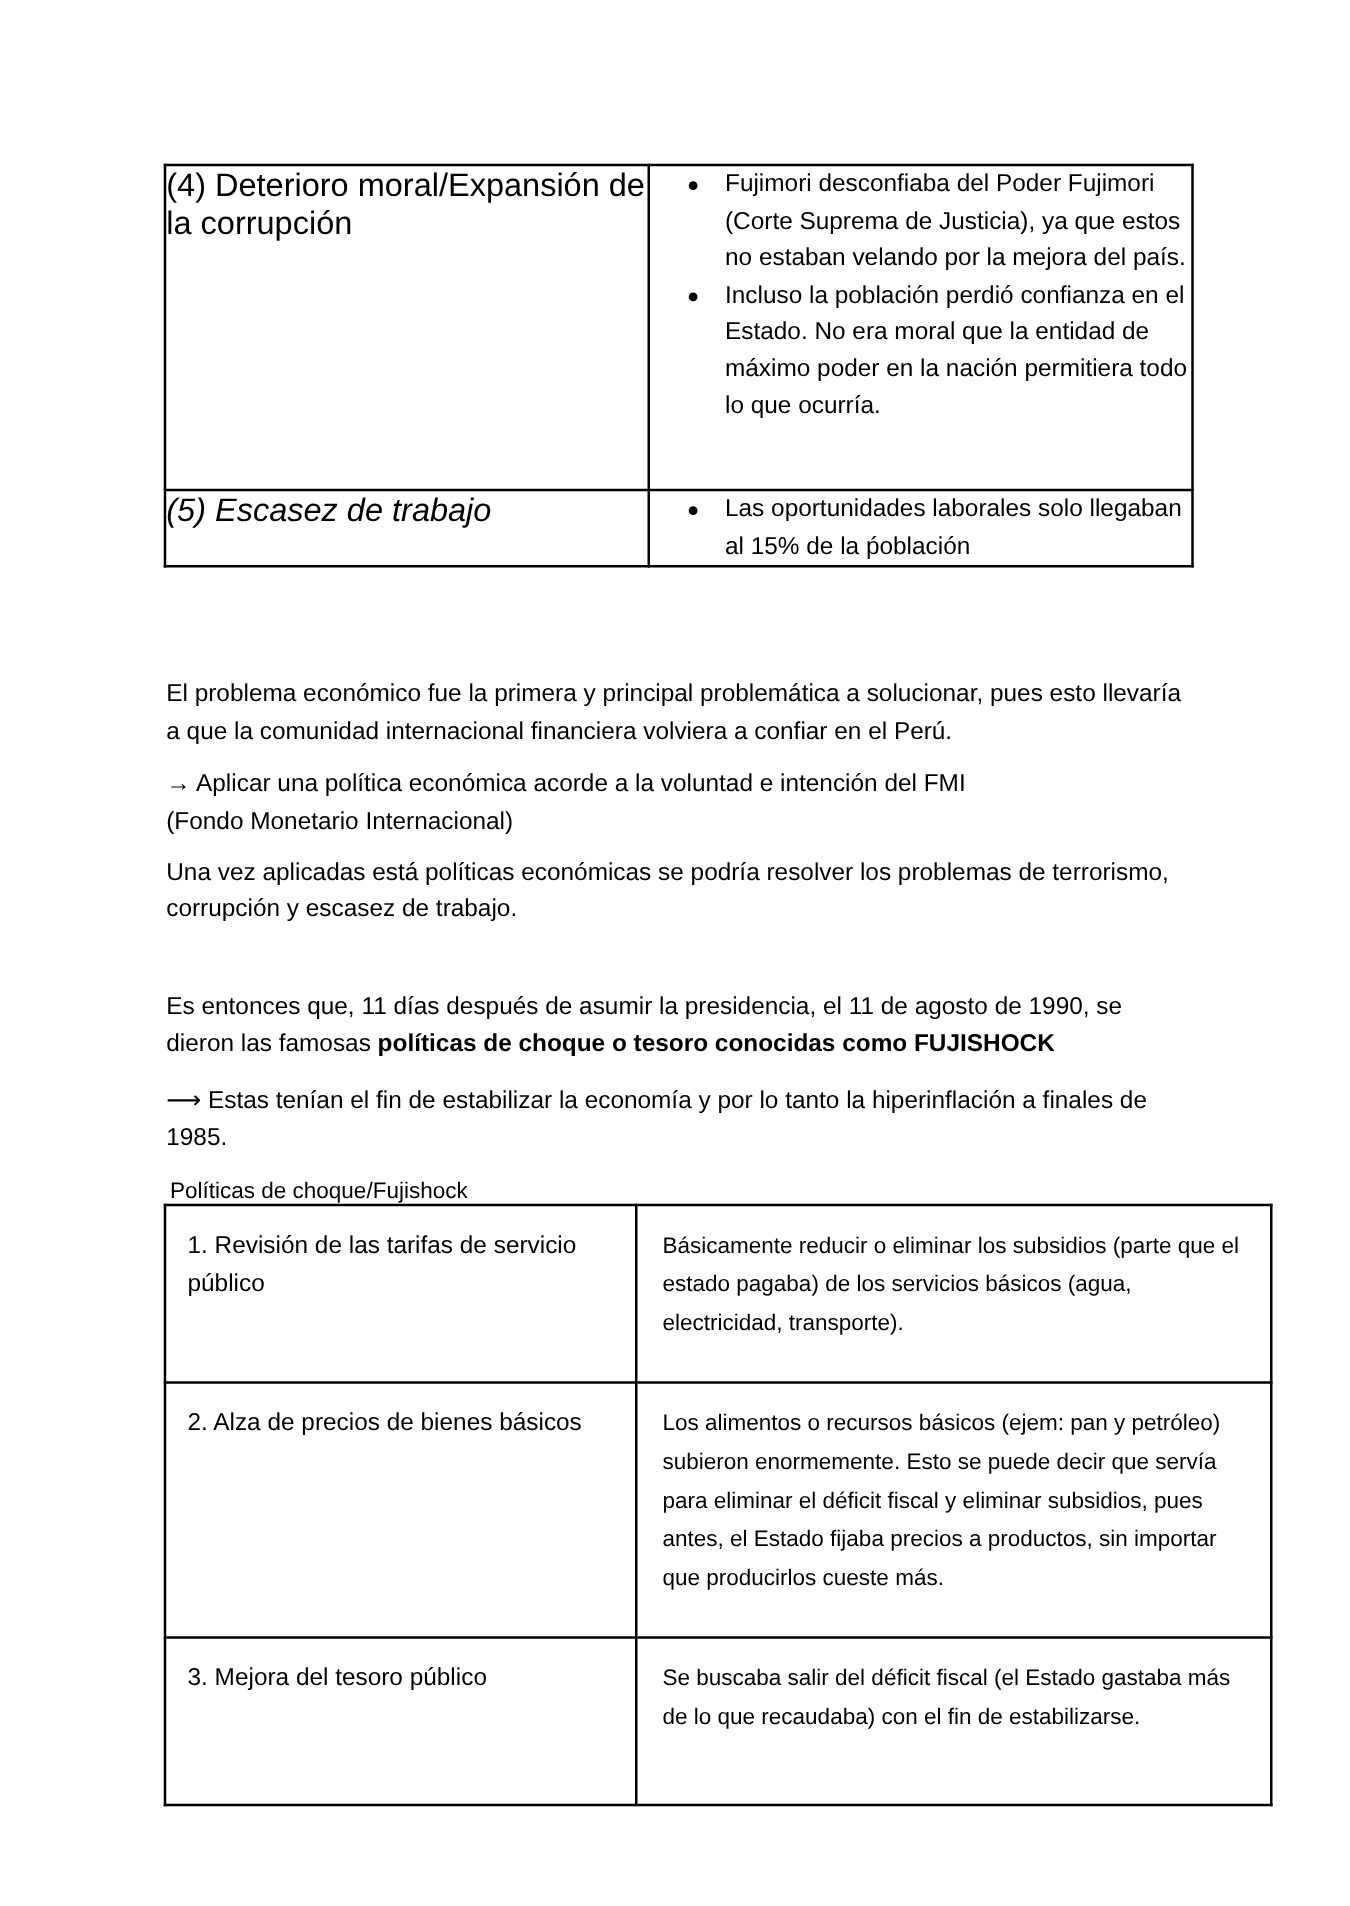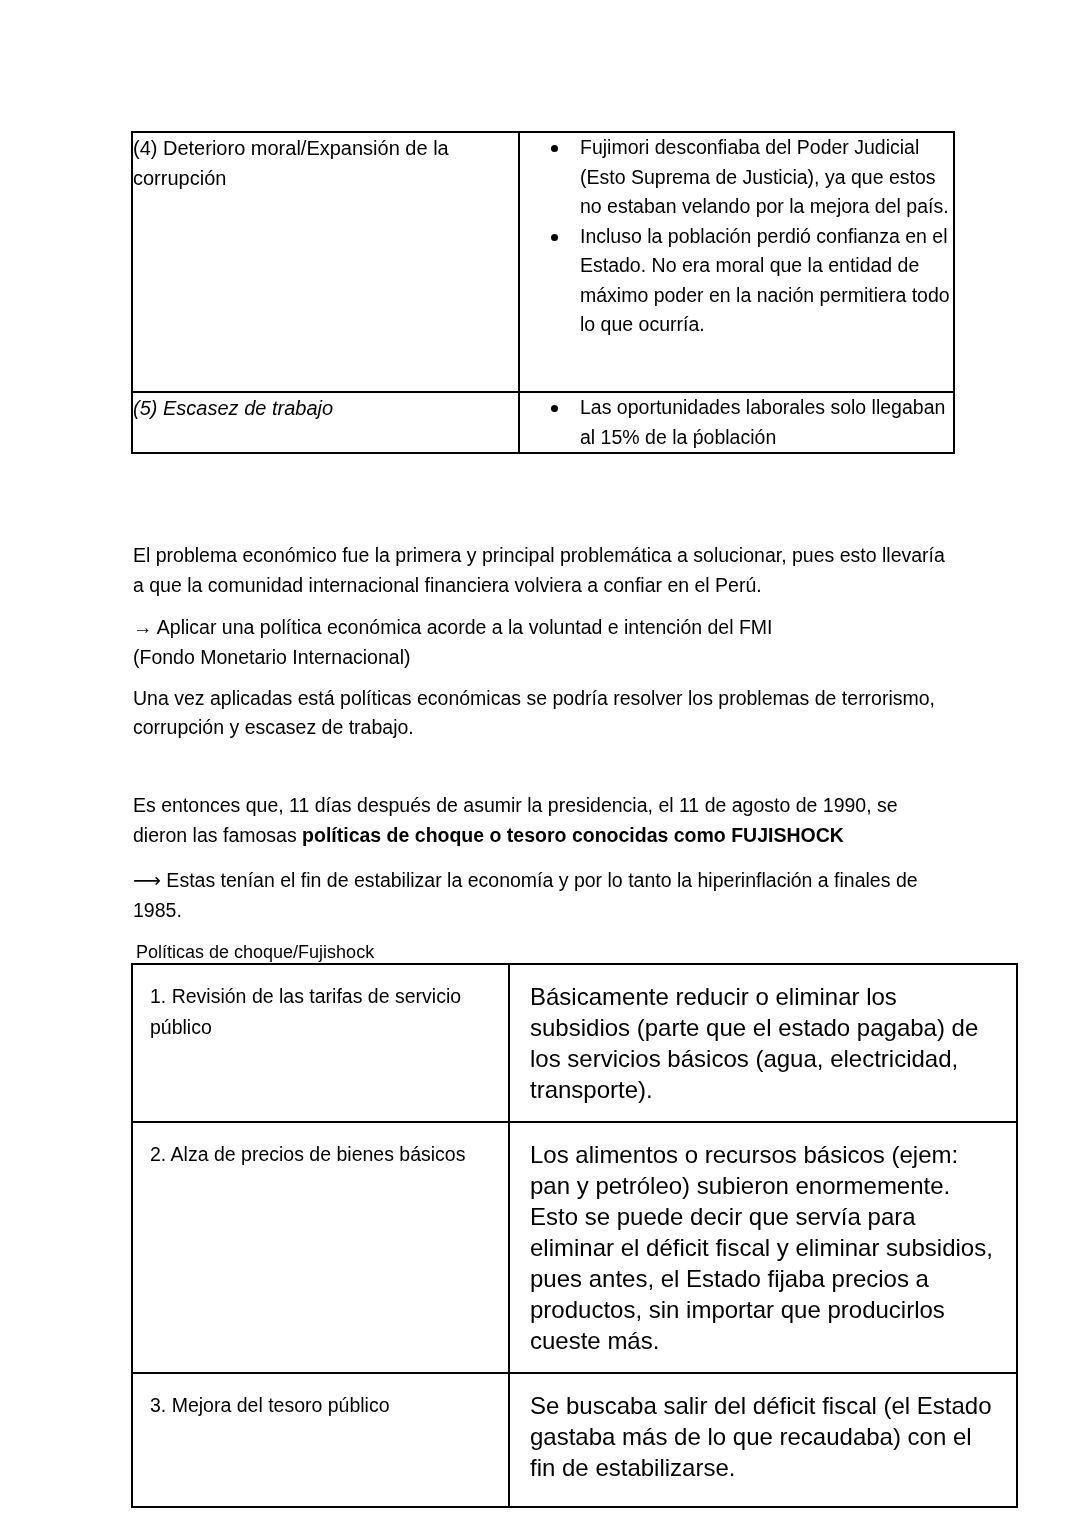--- a/index.html
+++ b/index.html
@@ -41,21 +41,21 @@
   #table-problems {
     left: 131px;
     top: 131px;
     width: 818px;
   }
   #table-problems .col-left  { width: 385px; }
   #table-problems .col-right { width: 433px; }
 
   .cell-label {
     padding: 14px 12px 16px 18px;
-    font-size: 20px;
+    font-size: 26px;
     line-height: 30px;
   }
   .cell-bullets {
     padding: 13px 10px 14px 0px;
   }
   ul.bullets {
     margin: 0;
     padding: 0;
     list-style: none;
   }
@@ -105,39 +105,39 @@
   }
   #table-policies .col-left  { width: 346px; }
   #table-policies .col-right { width: 472px; }
   #table-policies td.cell-label {
     padding: 16px 12px 16px 17px;
     font-size: 19.5px;
     line-height: 31px;
   }
   #table-policies td.cell-text {
     padding: 16px 14px 16px 20px;
-    font-size: 24px;
+    font-size: 18px;
     line-height: 31px;
   }
   .row-p1 .cell-label { height: 108px; }
   .row-p2 .cell-label { height: 170px; }
   .row-p3 .cell-label { height: 100px; }
 </style>
 </head>
 <body>
 
 <div class="page">
 
   <table class="doc-table" id="table-problems">
     <tbody>
       <tr class="row-moral">
         <td class="cell-label col-left">(4) Deterioro moral/Expansión de la corrupción</td>
         <td class="cell-bullets col-right">
           <ul class="bullets">
-            <li>Fujimori desconfiaba del Poder Judicial (Esto Suprema de Justicia), ya que estos no estaban velando por la mejora del país.</li>
+            <li>Fujimori desconfiaba del Poder Fujimori (Corte Suprema de Justicia), ya que estos no estaban velando por la mejora del país.</li>
             <li>Incluso la población perdió confianza en el Estado. No era moral que la entidad de máximo poder en la nación permitiera todo lo que ocurría.</li>
           </ul>
         </td>
       </tr>
       <tr class="row-escasez">
         <td class="cell-label col-left">(5) Escasez de trabajo</td>
         <td class="cell-bullets col-right">
           <ul class="bullets">
             <li>Las oportunidades laborales solo llegaban al 15% de la ṕoblación</li>
           </ul>

